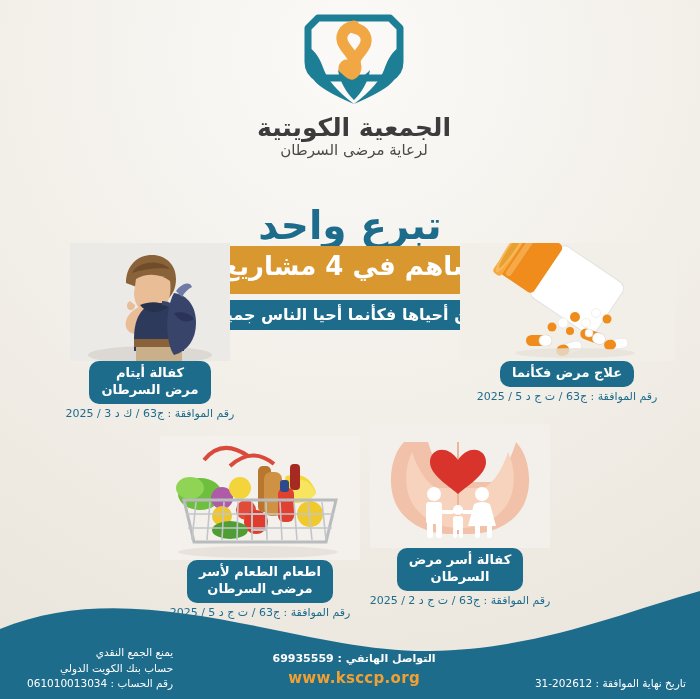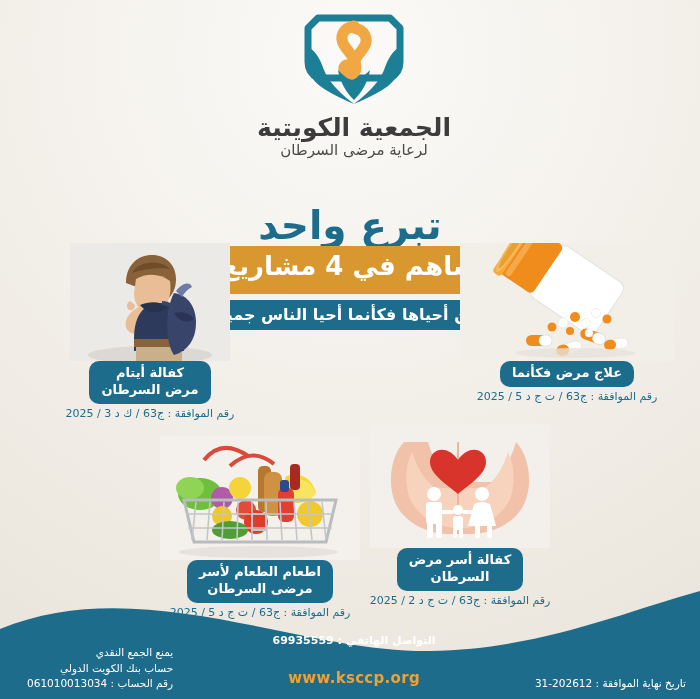--- a/index.html
+++ b/index.html
@@ -61,21 +61,21 @@
   
   .footer-wave{position:absolute;left:0;bottom:0;width:700px;height:110px;}
   .footer-cols{
     position:absolute;bottom:8px;left:0;right:0;height:46px;color:#fff;
     display:flex;align-items:flex-end;justify-content:space-between;
     padding:0 14px;box-sizing:border-box;
   }
   .fcol{font-size:10.5px;line-height:1.45;}
   .fcol.center{text-align:center;padding-bottom:1px;}
   .site{color:#f0a132;font-weight:bold;font-size:15px;letter-spacing:.3px;
-        direction:ltr;margin-top:19px;}
+        direction:ltr;margin-top:1px;}
   .phone{font-weight:bold;font-size:11px;}
   .fcol.right{text-align:right;margin-left:13px;}
   .fcol.left{text-align:left;direction:rtl;}
   .kern{letter-spacing:2px;}
 </style>
 </head>
 <body>
 
 <div id="poster">
 

